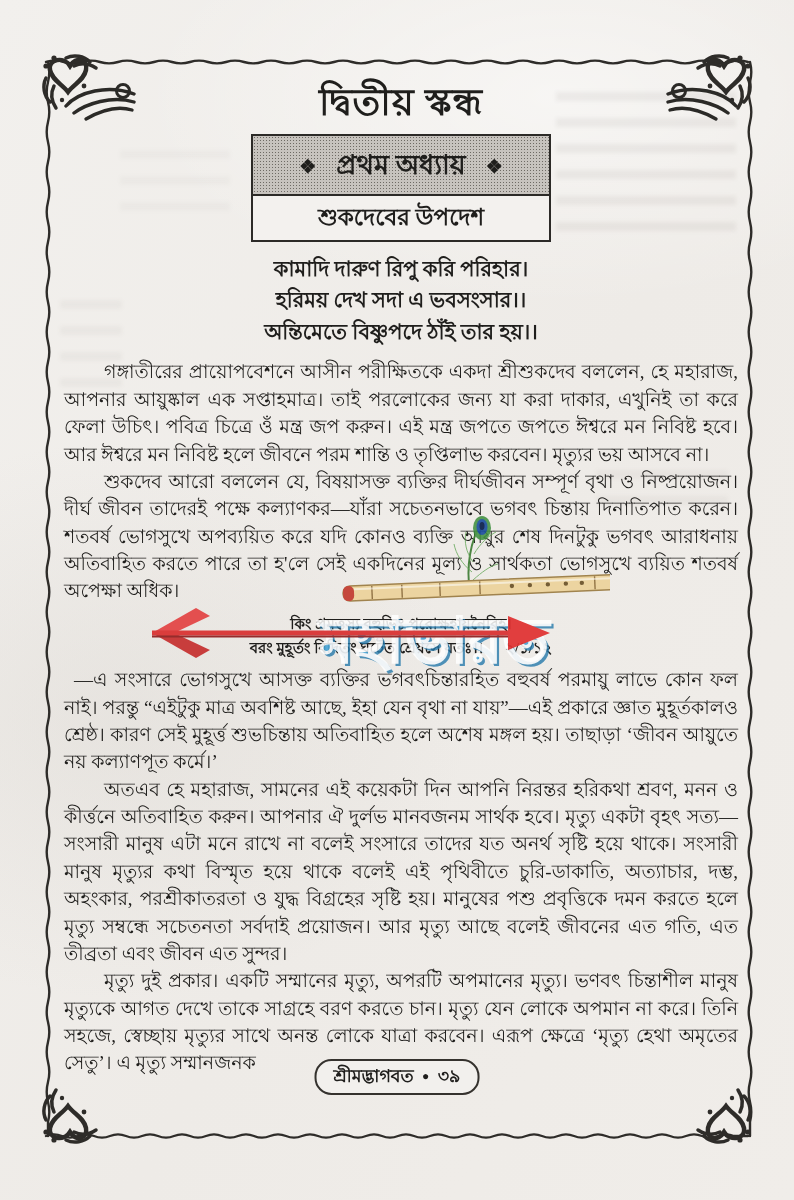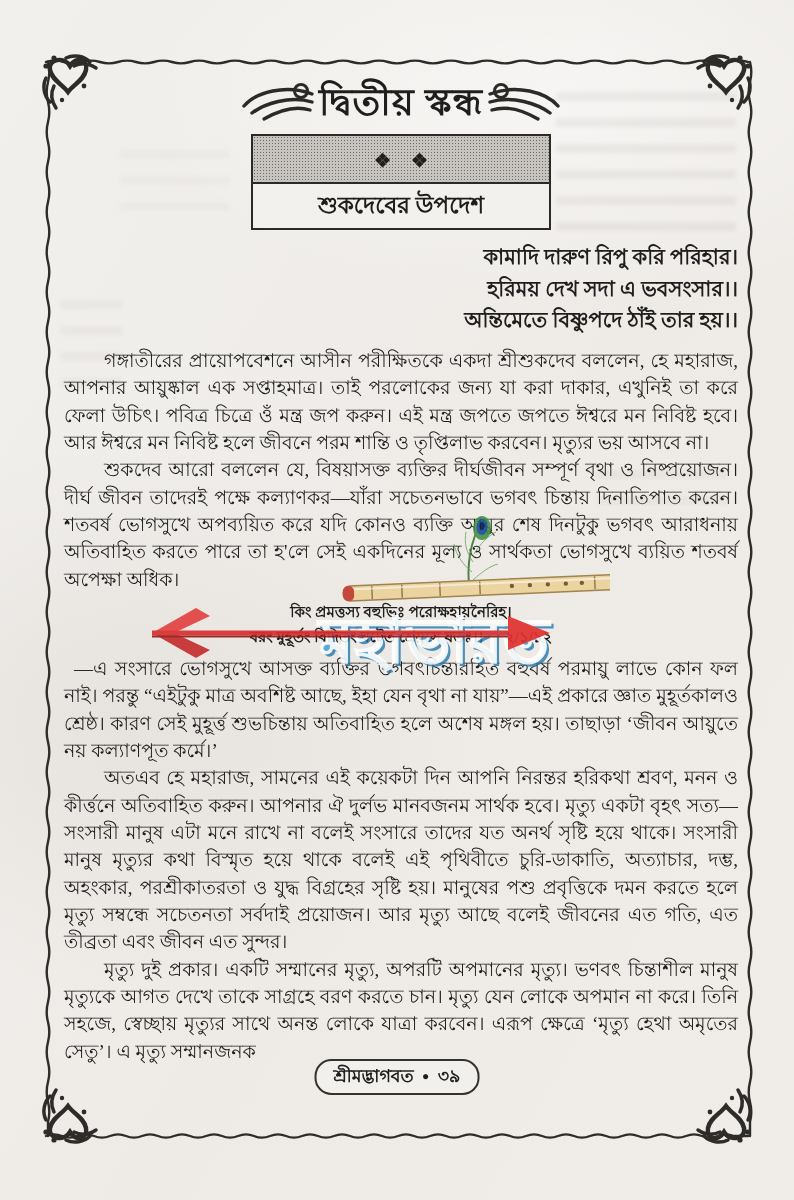--- a/index.html
+++ b/index.html
@@ -26,21 +26,21 @@
   #bleed-3{left:596px;top:470px;width:132px;height:40px;opacity:.3;}
   #bleed-4{left:120px;top:150px;width:110px;height:70px;opacity:.22;}
 
   #frame-svg{position:absolute;left:0;top:0;width:794px;height:1200px;pointer-events:none;}
 
   .content{
     position:absolute;left:64px;right:56px;top:82px;
     font-size:19px;line-height:1.44;text-align:justify;
   }
   .title-row{
-    display:flex;align-items:center;justify-content:center;gap:5px;
+    display:flex;align-items:center;justify-content:space-between;gap:5px;
     margin-bottom:10px;
   }
   .page-title{
     font-size:37px;font-weight:bold;letter-spacing:1px;line-height:1.1;
   }
   .heading-box{
     width:296px;margin:0 auto 12px auto;
     border:2.5px solid #2c2a27;background:#f3f1ee;
     text-align:center;
   }
@@ -51,21 +51,21 @@
     background-image:radial-gradient(rgba(80,76,70,.75) .8px, rgba(80,76,70,0) 1px);
     background-size:3px 3px;
     border-bottom:2.5px solid #2c2a27;
     display:flex;align-items:center;justify-content:center;gap:20px;
   }
   .heading-box .chapter .decor{font-size:19px;position:relative;top:1px;}
   .heading-box .section{
     padding:5px 6px 6px 6px;font-size:23px;font-weight:bold;border-radius:19px;
   }
   .verse{
-    text-align:right;font-size:21px;font-weight:600;line-height:1.5;
+    text-align:center;font-size:21px;font-weight:600;line-height:1.5;
     margin:12px 0 10px 0;
   }
   p.para{margin:0;}
   p.indent{text-indent:40px;font-family:Liberation Serif, serif;}
   p.dash{text-indent:10px;}
   .sloka{
     text-align:center;font-weight:bold;font-size:15px;line-height:1.62;
     margin:7px 0 6px 0;
   }
   .sloka .ref{margin-left:22px;margin-top:40px;}
@@ -132,20 +132,21 @@
           <path d="M70,20 C48,13 22,22 10,31"></path>
           <path d="M68,28 C52,23 34,30 22,37"></path>
           <circle cx="59" cy="9" r="6.5" stroke-width="3"></circle>
         </g>
       </svg>
     </div>
 
     <div class="heading-box">
       <div class="chapter">
         <span class="decor">❖</span>
+        <span>প্রথম অধ্যায়</span>
         <span class="decor">❖</span>
       </div>
       <div class="section">শুকদেবের উপদেশ</div>
     </div>
 
     <div class="verse">
       <div>কামাদি দারুণ রিপু করি পরিহার।</div>
       <div>হরিময় দেখ সদা এ ভবসংসার।।</div>
       <div>অন্তিমেতে বিষ্ণুপদে ঠাঁই তার হয়।।</div>
     </div>

